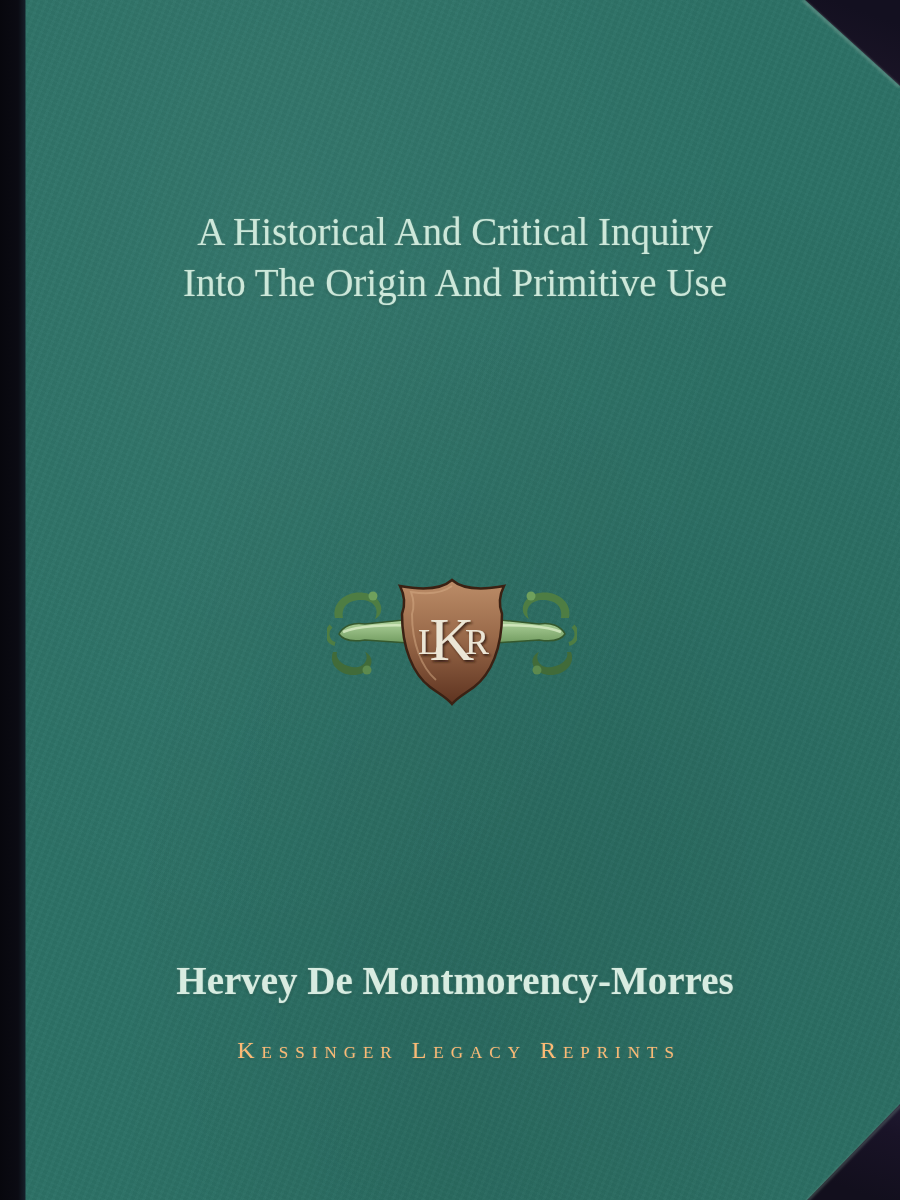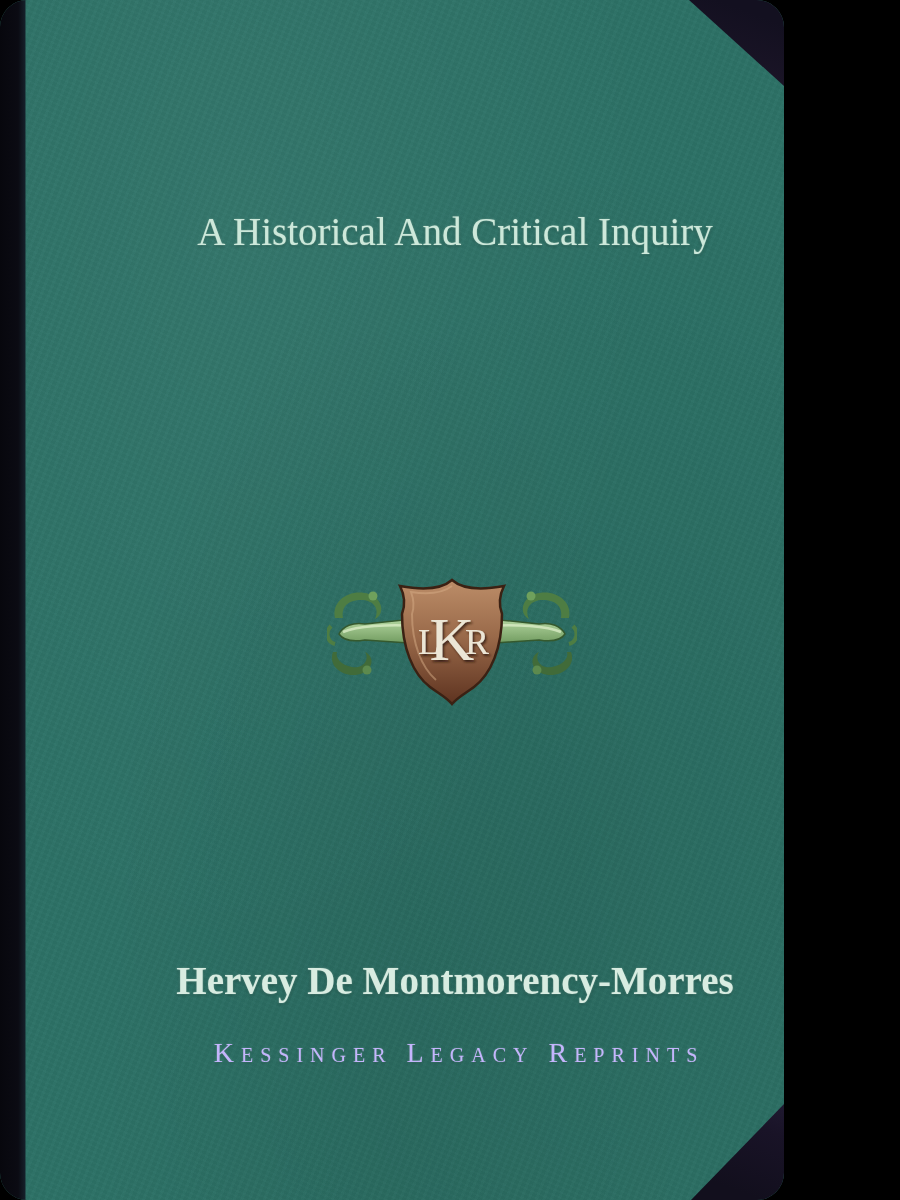--- a/index.html
+++ b/index.html
@@ -2,25 +2,24 @@
 <html><head>
 <meta charset="utf-8">
 <style>
   html, body {
     margin: 0;
     padding: 0;
     background: #000;
   }
   .stage {
     position: relative;
-    width: 784px;
+    width: 900px;
     height: 1200px;
     overflow: hidden;
     font-family: "Liberation Serif", serif;
-    border-radius: 27px;
   }
   
   .cover {
     position: absolute;
     inset: 0;
     background-color: #2d7166;
     background-image:
       radial-gradient(ellipse at 30% 18%, rgba(255,255,255,0.035), transparent 55%),
       radial-gradient(ellipse at 75% 70%, rgba(0,0,0,0.06), transparent 60%),
       radial-gradient(ellipse at 50% 95%, rgba(0,0,0,0.05), transparent 55%),
@@ -100,25 +99,25 @@
     font-size: 39px;
     font-weight: 700;
     color: #d8ece1;
     text-shadow: 0 0 2px rgba(190,230,215,0.5), 0 1px 3px rgba(5,35,30,0.45);
     filter: blur(0.35px);
   }
   .imprint-line {
     position: absolute;
     left: 8px; right: 0;
     top: 1037px;
-    font-size: 28px;
+    font-size: 24px;
     font-variant: small-caps;
     letter-spacing: 7px;
     font-weight: 400;
-    color: #c4b5fd;
+    color: #fdba74;
     text-shadow: 0 0 2px rgba(160,210,195,0.5), 0 1px 2px rgba(5,35,30,0.4);
     filter: blur(0.4px);
   }
 </style>
 </head>
 <body>
 
 <div class="stage">
 
   <div class="cover"></div>
@@ -126,20 +125,21 @@
   <div class="spine-strip"></div>
   <div class="corner-top-right"></div>
   <div class="corner-bottom-right"></div>
   <div class="edge-line-top"></div>
   <div class="edge-line-bottom"></div>
 
   <div class="content">
 
     <div class="title-block">
       <div>A Historical And Critical Inquiry</div>
+      <div>Into The Origin And Primitive Use</div>
     </div>
 
     <div class="crest-wrap">
       <svg width="250" height="156" viewBox="0 0 250 156">
         <defs>
           <linearGradient id="shieldGrad" x1="0" y1="0" x2="0" y2="1">
             <stop offset="0" stop-color="#bc8d68"></stop>
             <stop offset="0.45" stop-color="#9a6a4a"></stop>
             <stop offset="1" stop-color="#5e3320"></stop>
           </linearGradient>

